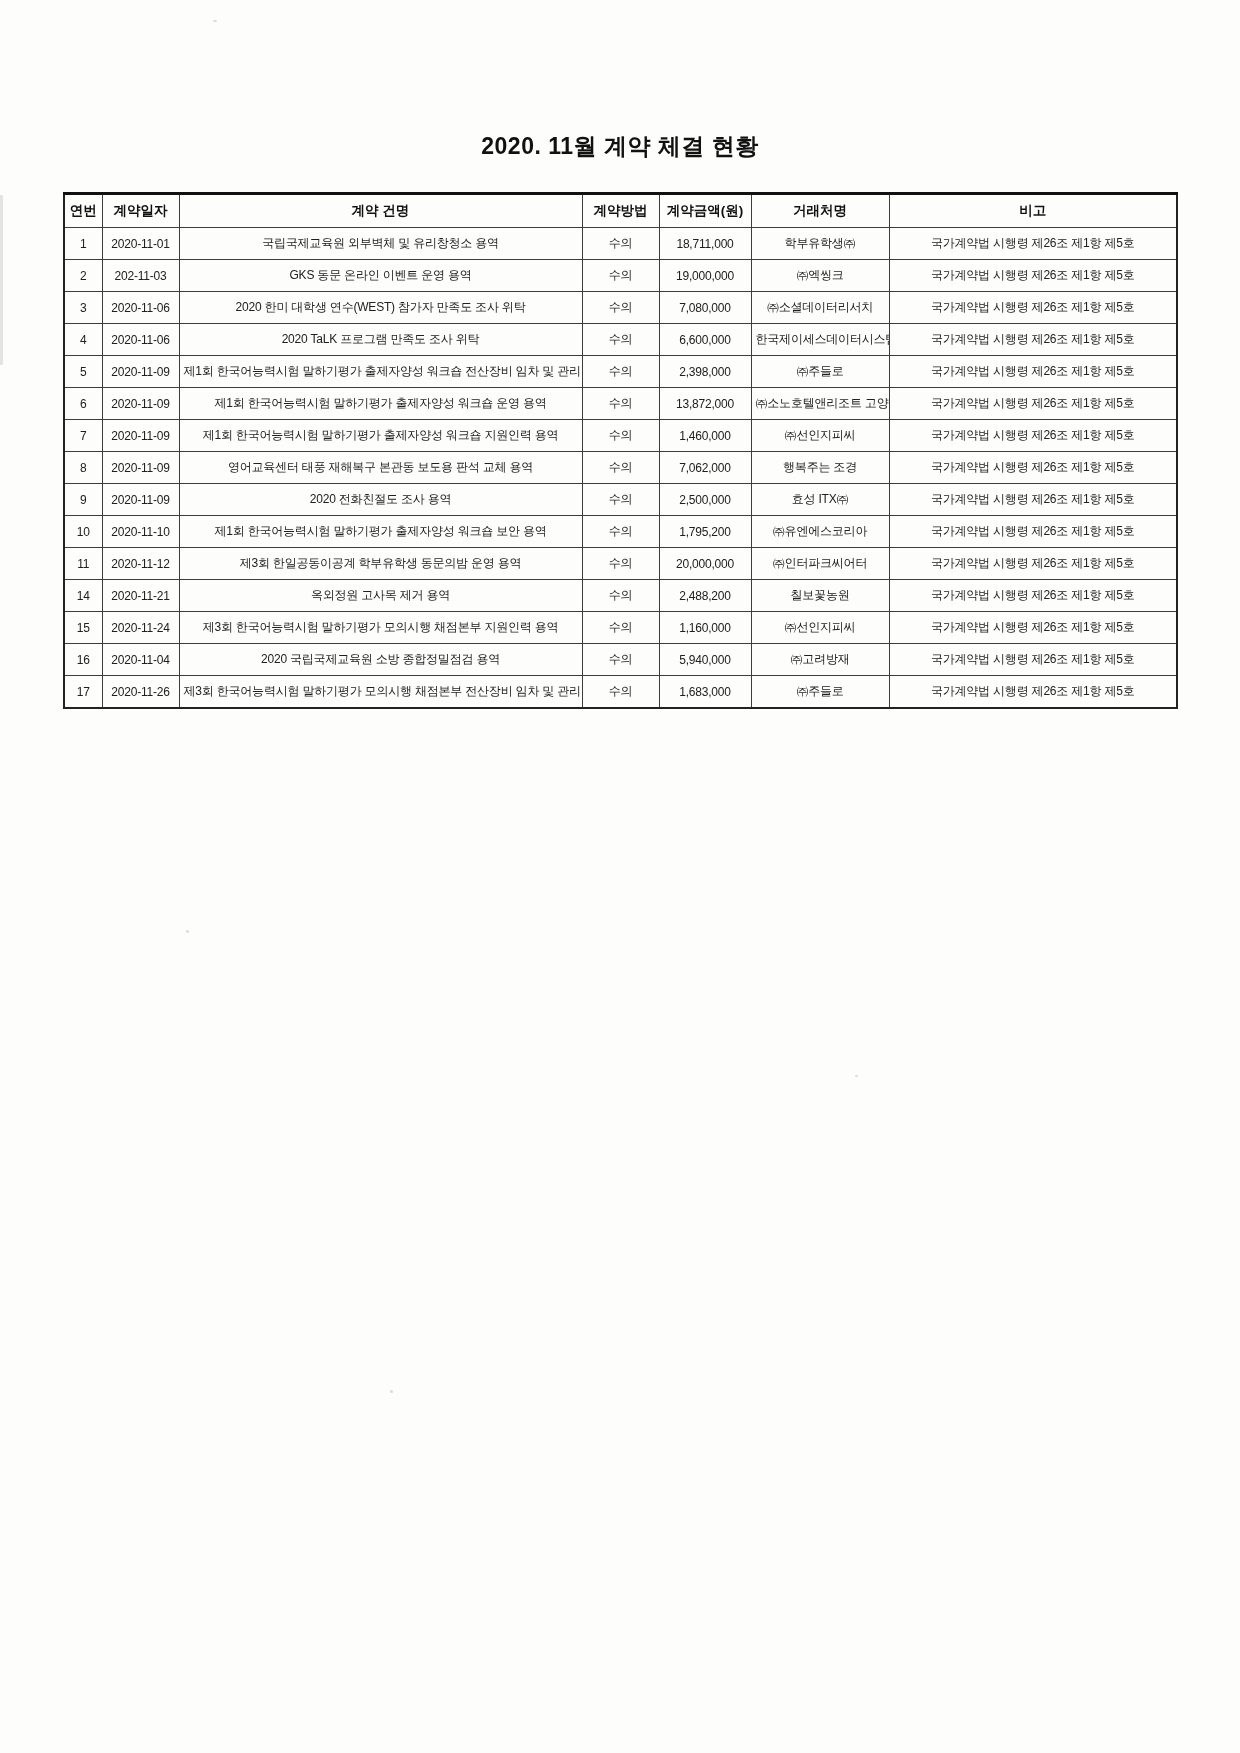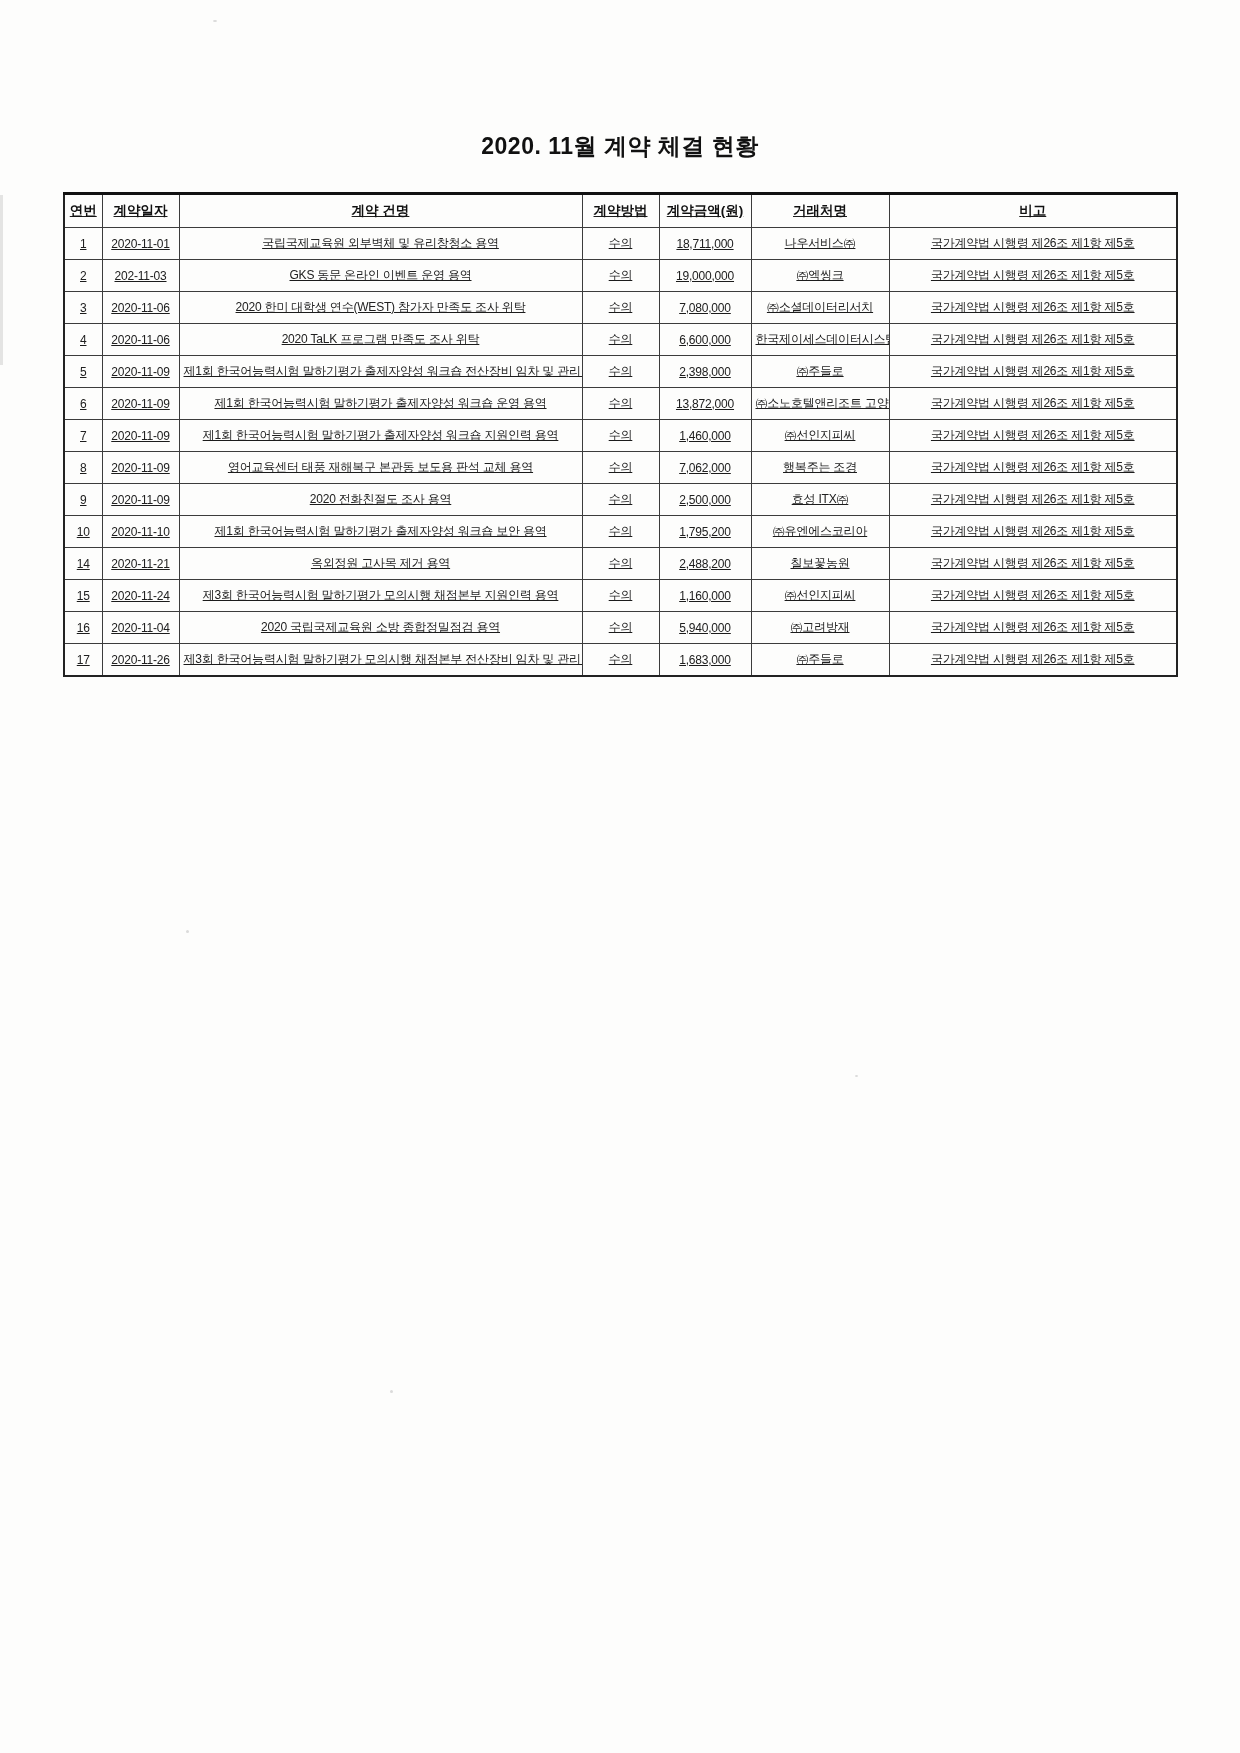--- a/index.html
+++ b/index.html
@@ -50,21 +50,20 @@
     border: 1px solid #3c3c3c;
     padding: 0 4px;
     overflow: hidden;
     white-space: nowrap;
     text-align: center;
     vertical-align: middle;
   }
   table.contracts {
     border: 2px solid #222;
     border-top: 3px solid #111;
-    text-decoration: underline;
   }
   table.contracts th {
     height: 32px;
     font-size: 13.5px;
     font-weight: bold;
     color: #111;
   }
   table.contracts td {
     height: 31px;
     font-size: 12px;
@@ -118,21 +117,21 @@
           <th>비고</th>
         </tr>
     </thead>
     <tbody id="table-body">
         <tr>
           <td class="col-no">1</td>
           <td class="col-date">2020-11-01</td>
           <td class="col-name">국립국제교육원 외부벽체 및 유리창청소 용역</td>
           <td class="col-method">수의</td>
           <td class="col-amount">18,711,000</td>
-          <td class="col-vendor">나우서비스㈜</td>
+          <td class="col-vendor">학부유학생㈜</td>
           <td class="col-note">국가계약법 시행령 제26조 제1항 제5호</td>
         </tr>
         <tr>
           <td class="col-no">2</td>
           <td class="col-date">202-11-03</td>
           <td class="col-name">GKS 동문 온라인 이벤트 운영 용역</td>
           <td class="col-method">수의</td>
           <td class="col-amount">19,000,000</td>
           <td class="col-vendor">㈜엑씽크</td>
           <td class="col-note">국가계약법 시행령 제26조 제1항 제5호</td>
@@ -200,20 +199,29 @@
           <td class="col-vendor">효성 ITX㈜</td>
           <td class="col-note">국가계약법 시행령 제26조 제1항 제5호</td>
         </tr>
         <tr>
           <td class="col-no">10</td>
           <td class="col-date">2020-11-10</td>
           <td class="col-name">제1회 한국어능력시험 말하기평가 출제자양성 워크숍 보안 용역</td>
           <td class="col-method">수의</td>
           <td class="col-amount">1,795,200</td>
           <td class="col-vendor">㈜유엔에스코리아</td>
+          <td class="col-note">국가계약법 시행령 제26조 제1항 제5호</td>
+        </tr>
+        <tr>
+          <td class="col-no">11</td>
+          <td class="col-date">2020-11-12</td>
+          <td class="col-name">제3회 한일공동이공계 학부유학생 동문의밤 운영 용역</td>
+          <td class="col-method">수의</td>
+          <td class="col-amount">20,000,000</td>
+          <td class="col-vendor">㈜인터파크씨어터</td>
           <td class="col-note">국가계약법 시행령 제26조 제1항 제5호</td>
         </tr>
         <tr>
           <td class="col-no">14</td>
           <td class="col-date">2020-11-21</td>
           <td class="col-name">옥외정원 고사목 제거 용역</td>
           <td class="col-method">수의</td>
           <td class="col-amount">2,488,200</td>
           <td class="col-vendor">칠보꽃농원</td>
           <td class="col-note">국가계약법 시행령 제26조 제1항 제5호</td>

